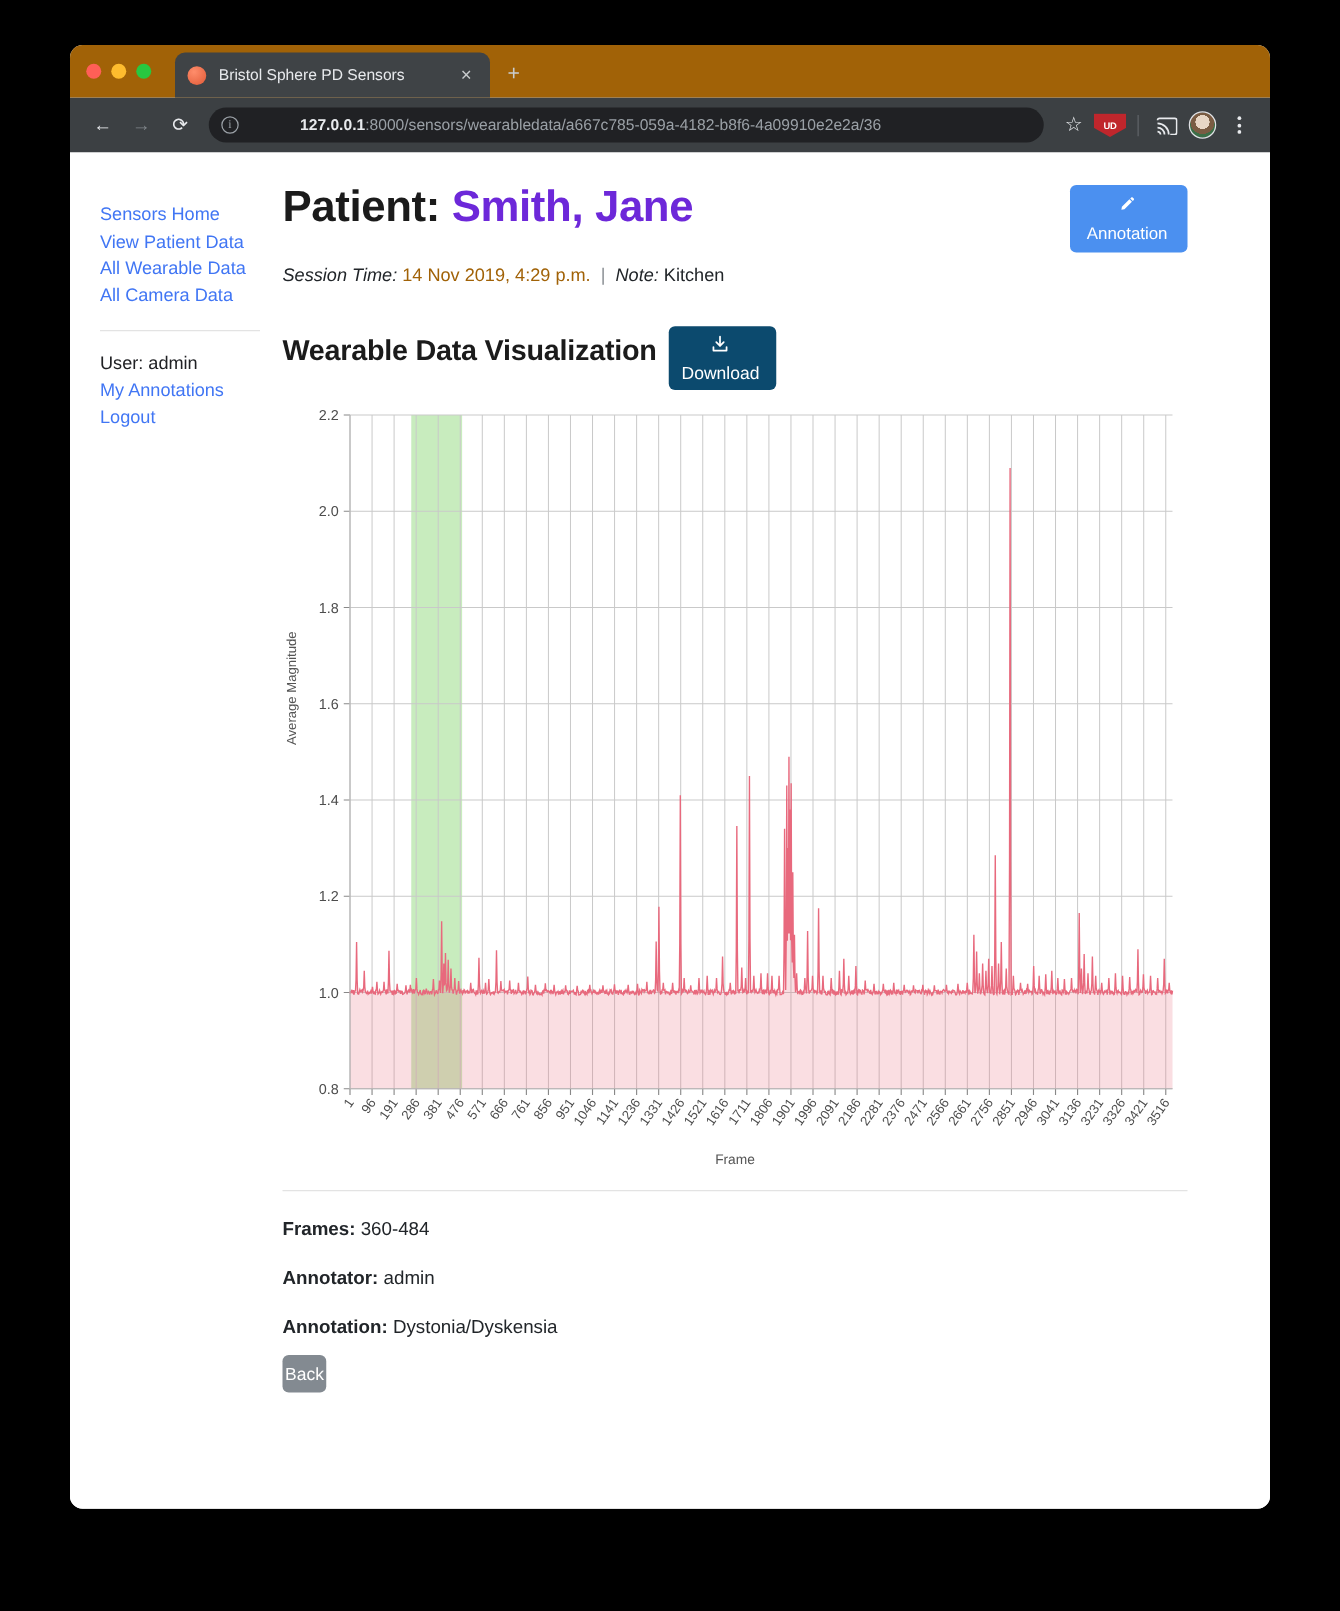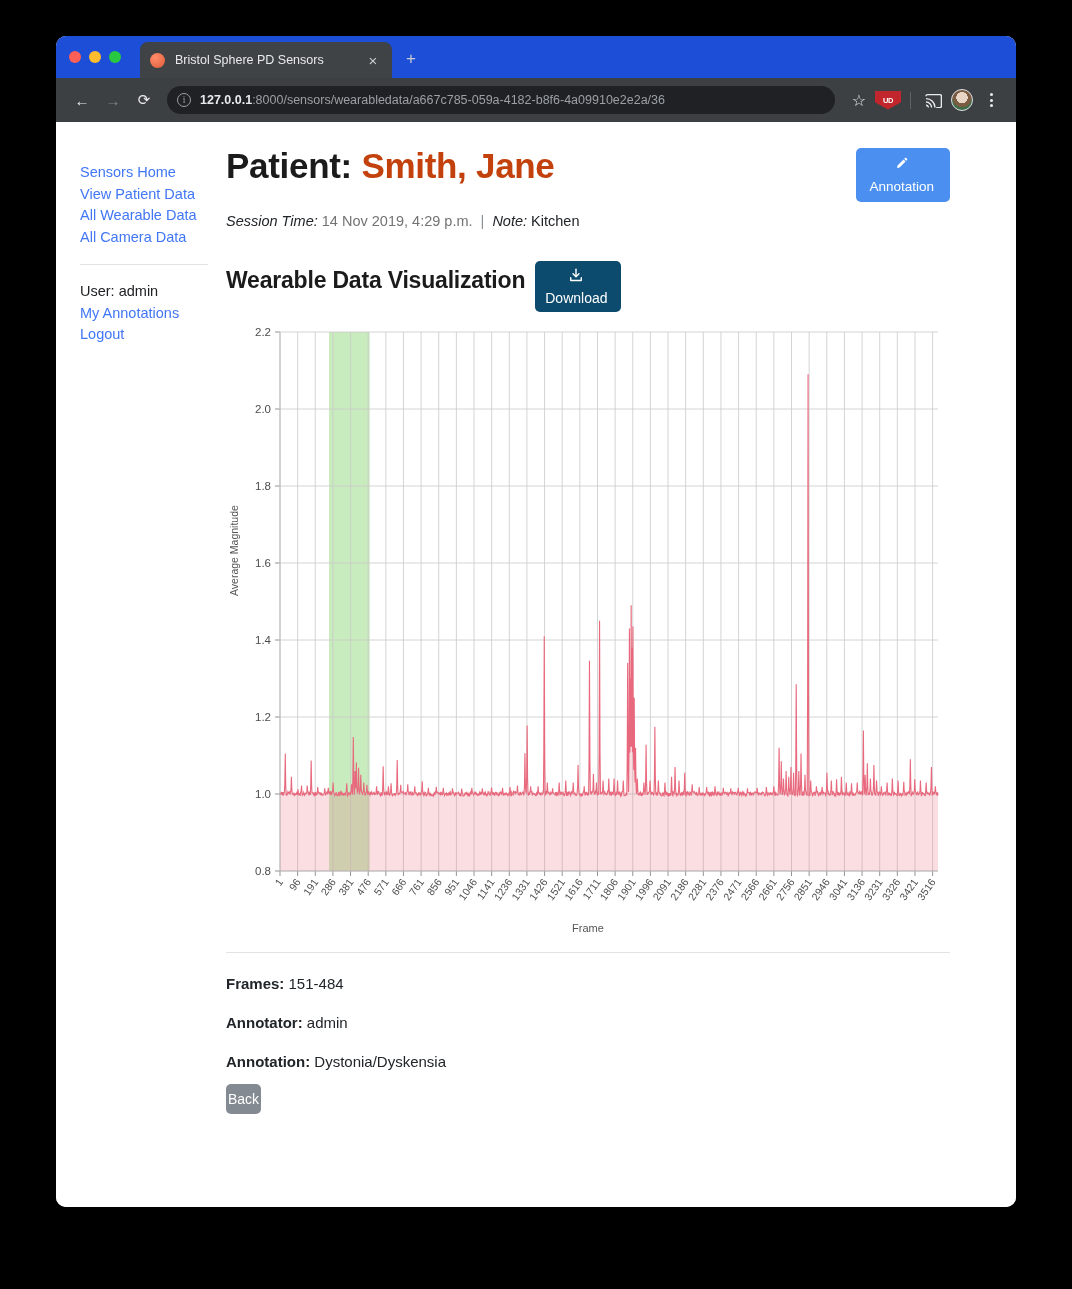--- a/index.html
+++ b/index.html
@@ -19,21 +19,21 @@
     background: #ffffff;
     border-radius: 10px;
     overflow: hidden;
     box-shadow: 0 10px 40px rgba(0,0,0,0.6);
   }
 
   
   .tabstrip {
     position: relative;
     height: 42px;
-    background: #1d4ed8;
+    background: #a16207;
     padding-left: 0;
   }
   .traffic {
     position: absolute;
     left: 13px; top: 15px;
     display: flex; gap: 8px;
   }
   .dot { width: 12px; height: 12px; border-radius: 50%; }
   .dot.red { background: #ff5f57; }
   .dot.yellow { background: #febc2e; }
@@ -98,20 +98,21 @@
     width: 14px; height: 14px;
     border: 1.3px solid #9aa0a6; border-radius: 50%;
     color: #9aa0a6; font-size: 9.5px; line-height: 12px;
     text-align: center; font-family: "Liberation Serif", serif;
     flex: 0 0 auto; margin-right: 9px;
   }
   .url {
     font-size: 12.5px; color: #9aa0a6;
     white-space: nowrap; overflow: hidden;
     font-family: "Liberation Sans", sans-serif;
+    margin-left: 40px;
   }
   .url b { color: #e8eaed; font-weight: 700; }
   .tb-icon {
     width: 26px; height: 26px;
     display: flex; align-items: center; justify-content: center;
     color: #e8eaed; cursor: pointer; flex: 0 0 auto;
   }
   .ext-badge {
     width: 30px; height: 19px;
     background: #c0262c;
@@ -176,21 +177,21 @@
     display: flex; align-items: flex-start; justify-content: space-between;
   }
   h1.patient {
     margin: 0;
     font-size: 35px;
     font-weight: bold;
     color: #1b1b1b;
     letter-spacing: -0.3px;
     line-height: 44px;
   }
-  h1.patient .pname { color: #c2410c; }
+  h1.patient .pname { color: #6d28d9; }
 
   .btn {
     border: none;
     border-radius: 5px;
     color: #fff;
     font-size: 13.5px;
     font-family: "Liberation Sans", sans-serif;
     cursor: pointer;
     display: inline-flex;
     align-items: center;
@@ -216,21 +217,21 @@
     font-size: 14px;
     margin-top: 14px;
   }
 
   .session {
     margin: 11px 0 0 0;
     font-size: 14.5px;
     color: #212529;
   }
   .session .lab { font-style: italic; font-weight: 500; }
-  .session .time { color: #737373; }
+  .session .time { color: #a16207; }
   .session .pipe { color: #8a8f94; margin: 0 4px; }
 
   h2.viz {
     margin: 32px 0 0 0;
     font-size: 23px;
     font-weight: bold;
     color: #1b1b1b;
     letter-spacing: -0.2px;
   }
 
@@ -519,21 +520,21 @@
             <path d="M54.00 468.81L54.44 466.85L54.88 468.55L55.32 465.79L55.76 467.95L56.19 468.28L56.63 466.13L57.07 469.75L57.51 468.46L57.95 466.44L58.39 466.40L58.83 457.89L59.27 427.58L59.71 457.89L60.15 468.76L60.58 469.28L61.02 469.16L61.46 467.38L61.90 465.81L62.34 467.22L62.78 467.47L63.22 466.30L63.66 465.82L64.10 467.47L64.54 466.05L64.97 463.67L65.41 450.68L65.85 463.67L66.29 467.23L66.73 467.90L67.17 468.80L67.61 468.58L68.05 466.53L68.49 469.38L68.92 468.91L69.36 468.03L69.80 468.61L70.24 467.87L70.68 466.77L71.12 468.79L71.56 466.84L72.00 463.38L72.44 466.84L72.88 469.35L73.31 467.05L73.75 469.05L74.19 469.33L74.63 466.00L75.07 465.88L75.51 459.53L75.95 465.88L76.39 469.25L76.83 468.83L77.26 468.19L77.70 466.39L78.14 467.91L78.58 469.23L79.02 467.88L79.46 467.37L79.90 467.81L80.34 467.15L80.78 465.88L81.22 459.53L81.65 465.88L82.09 465.97L82.53 467.84L82.97 469.48L83.41 465.94L83.85 465.85L84.29 468.85L84.73 459.63L85.17 434.51L85.61 459.63L86.04 466.76L86.48 466.79L86.92 467.23L87.36 466.99L87.80 469.78L88.24 467.83L88.68 468.97L89.12 466.68L89.56 466.49L89.99 469.63L90.43 466.46L90.87 469.03L91.31 466.27L91.75 461.07L92.19 466.27L92.63 466.19L93.07 467.22L93.51 466.76L93.95 466.74L94.38 469.11L94.82 466.48L95.26 468.90L95.70 466.74L96.14 469.48L96.58 469.30L97.02 469.03L97.46 468.58L97.90 468.06L98.33 466.45L98.77 462.23L99.21 466.56L99.65 469.43L100.09 467.51L100.53 466.68L100.97 465.98L101.41 467.30L101.85 466.46L102.29 461.84L102.72 466.46L103.16 465.78L103.60 467.58L104.04 468.21L104.48 465.80L104.92 465.79L105.36 468.91L105.80 467.03L106.24 465.81L106.68 465.11L107.11 456.45L107.55 465.11L107.99 467.88L108.43 468.10L108.87 469.54L109.31 468.39L109.75 467.48L110.19 466.06L110.63 469.11L111.06 469.08L111.50 469.77L111.94 469.71L112.38 466.76L112.82 466.33L113.26 468.66L113.70 467.44L114.14 469.36L114.58 467.23L115.02 464.92L115.45 466.43L115.89 468.84L116.33 468.22L116.77 467.15L117.21 467.90L117.65 469.62L118.09 467.54L118.53 467.31L118.97 467.19L119.40 469.59L119.84 466.25L120.28 465.31L120.72 457.22L121.16 465.31L121.60 469.77L122.04 468.84L122.48 468.31L122.92 466.22L123.36 467.72L123.79 468.00L124.23 469.20L124.67 465.91L125.11 465.59L125.55 458.38L125.99 465.59L126.43 468.37L126.87 453.76L127.31 411.02L127.75 453.76L128.18 468.60L128.62 462.22L129.06 444.90L129.50 462.22L129.94 460.11L130.38 436.43L130.82 460.11L131.26 466.37L131.70 465.77L132.13 461.46L132.57 441.82L133.01 461.46L133.45 468.17L133.89 465.78L134.33 463.19L134.77 448.75L135.21 463.19L135.65 466.01L136.09 466.10L136.52 468.94L136.96 466.33L137.40 465.11L137.84 456.45L138.28 465.11L138.72 466.17L139.16 469.66L139.60 467.38L140.04 466.75L140.47 465.69L140.91 458.76L141.35 465.69L141.79 468.84L142.23 466.53L142.67 465.79L143.11 467.56L143.55 468.16L143.99 469.01L144.43 465.98L144.86 467.30L145.30 465.68L145.74 466.16L146.18 468.44L146.62 468.10L147.06 467.02L147.50 466.77L147.94 466.40L148.38 468.98L148.82 467.41L149.25 467.89L149.69 468.22L150.13 466.08L150.57 460.30L151.01 466.08L151.45 468.55L151.89 466.14L152.33 466.71L152.77 465.82L153.20 467.32L153.64 468.53L154.08 468.69L154.52 469.61L154.96 466.27L155.40 469.67L155.84 467.86L156.28 469.39L156.72 461.07L157.16 440.28L157.59 461.07L158.03 467.15L158.47 468.50L158.91 467.02L159.35 466.33L159.79 467.38L160.23 469.10L160.67 466.36L161.11 467.46L161.55 468.92L161.98 466.08L162.42 460.30L162.86 466.08L163.30 469.35L163.74 468.97L164.18 467.50L164.62 465.31L165.06 457.22L165.50 465.31L165.93 468.52L166.37 469.73L166.81 468.92L167.25 468.18L167.69 468.40L168.13 467.92L168.57 468.76L169.01 467.12L169.45 468.94L169.89 467.83L170.32 467.36L170.76 459.53L171.20 434.12L171.64 459.53L172.08 468.02L172.52 468.58L172.96 467.54L173.40 467.21L173.84 467.58L174.27 465.69L174.71 458.76L175.15 465.69L175.59 466.55L176.03 466.26L176.47 466.02L176.91 466.57L177.35 465.71L177.79 468.07L178.23 467.43L178.66 466.90L179.10 467.21L179.54 466.92L179.98 469.44L180.42 466.91L180.86 466.18L181.30 465.59L181.74 458.38L182.18 465.59L182.62 466.05L183.05 469.14L183.49 465.80L183.93 468.01L184.37 466.25L184.81 465.89L185.25 468.96L185.69 468.39L186.13 467.45L186.57 465.93L187.00 469.02L187.44 468.67L187.88 468.08L188.32 466.08L188.76 460.30L189.20 466.08L189.64 466.85L190.08 467.66L190.52 467.13L190.96 468.42L191.39 469.44L191.83 468.19L192.27 467.34L192.71 469.48L193.15 466.29L193.59 468.45L194.03 466.85L194.47 469.48L194.91 468.12L195.34 465.83L195.78 464.82L196.22 455.30L196.66 464.82L197.10 468.76L197.54 467.53L197.98 469.65L198.42 468.86L198.86 466.11L199.30 466.38L199.73 466.67L200.17 469.75L200.61 469.89L201.05 468.59L201.49 468.02L201.93 466.46L202.37 461.84L202.81 466.46L203.25 468.53L203.69 467.69L204.12 469.11L204.56 467.93L205.00 469.14L205.44 469.59L205.88 468.79L206.32 469.67L206.76 469.64L207.20 468.85L207.64 469.83L208.07 466.99L208.51 466.63L208.95 468.83L209.39 465.86L209.83 466.17L210.27 460.69L210.71 466.17L211.15 465.93L211.59 466.99L212.03 467.40L212.46 466.57L212.90 466.87L213.34 467.67L213.78 468.17L214.22 467.04L214.66 468.28L215.10 465.85L215.54 468.63L215.98 466.98L216.41 469.23L216.85 466.46L217.29 461.84L217.73 466.46L218.17 468.17L218.61 469.66L219.05 468.26L219.49 467.61L219.93 467.89L220.37 467.10L220.80 469.12L221.24 468.70L221.68 467.03L222.12 469.65L222.56 467.43L223.00 466.61L223.44 469.18L223.88 466.98L224.32 466.11L224.76 469.44L225.19 467.93L225.63 467.40L226.07 466.56L226.51 462.23L226.95 466.56L227.39 466.34L227.83 466.83L228.27 469.33L228.71 469.70L229.14 468.45L229.58 466.34L230.02 469.15L230.46 467.50L230.90 466.85L231.34 467.06L231.78 467.14L232.22 466.75L232.66 466.16L233.10 467.71L233.53 469.77L233.97 467.64L234.41 469.39L234.85 469.85L235.29 466.65L235.73 462.61L236.17 466.65L236.61 466.81L237.05 469.90L237.48 469.85L237.92 469.63L238.36 469.55L238.80 467.48L239.24 468.08L239.68 466.78L240.12 466.30L240.56 467.80L241.00 467.02L241.44 468.85L241.87 469.61L242.31 466.79L242.75 469.18L243.19 468.63L243.63 469.44L244.07 466.53L244.51 466.03L244.95 468.75L245.39 466.46L245.83 461.84L246.26 466.46L246.70 466.12L247.14 467.90L247.58 469.06L248.02 468.11L248.46 467.20L248.90 466.33L249.34 468.20L249.78 465.87L250.21 468.22L250.65 467.58L251.09 468.74L251.53 469.29L251.97 468.07L252.41 467.92L252.85 469.71L253.29 467.07L253.73 466.10L254.17 468.84L254.60 467.53L255.04 465.76L255.48 468.25L255.92 466.56L256.36 462.23L256.80 466.56L257.24 467.42L257.68 468.30L258.12 467.14L258.56 469.08L258.99 467.09L259.43 466.28L259.87 469.05L260.31 469.17L260.75 469.72L261.19 467.97L261.63 468.62L262.07 465.95L262.51 466.56L262.94 466.01L263.38 468.52L263.82 469.08L264.26 469.28L264.70 466.63L265.14 465.85L265.58 461.46L266.02 466.36L266.46 468.94L266.90 467.12L267.33 468.00L267.77 466.75L268.21 467.00L268.65 469.82L269.09 467.40L269.53 466.50L269.97 467.45L270.41 468.12L270.85 465.98L271.28 468.69L271.72 468.63L272.16 469.21L272.60 469.74L273.04 466.61L273.48 469.38L273.92 466.70L274.36 467.10L274.80 466.01L275.24 467.31L275.67 468.21L276.11 466.46L276.55 461.84L276.99 466.46L277.43 469.16L277.87 469.41L278.31 467.66L278.75 468.16L279.19 468.47L279.63 466.73L280.06 468.72L280.50 467.11L280.94 467.40L281.38 469.13L281.82 469.59L282.26 468.74L282.70 467.75L283.14 469.59L283.58 466.18L284.01 461.07L284.45 466.27L284.89 469.84L285.33 469.72L285.77 466.12L286.21 467.15L286.65 468.12L287.09 468.84L287.53 465.69L287.97 466.60L288.40 465.79L288.84 465.84L289.28 467.41L289.72 466.06L290.16 466.76L290.60 466.59L291.04 465.88L291.48 459.53L291.92 465.88L292.35 468.75L292.79 467.32L293.23 469.56L293.67 467.49L294.11 468.72L294.55 465.91L294.99 469.29L295.43 467.50L295.87 467.28L296.31 466.90L296.74 465.93L297.18 466.12L297.62 468.54L298.06 467.95L298.50 457.80L298.94 427.19L299.38 457.80L299.82 465.82L300.26 466.51L300.70 450.87L301.13 399.47L301.57 450.87L302.01 467.20L302.45 469.71L302.89 466.68L303.33 469.02L303.77 465.80L304.21 465.85L304.65 460.30L305.08 466.08L305.52 466.47L305.96 465.93L306.40 469.49L306.84 467.63L307.28 467.17L307.72 467.44L308.16 468.33L308.60 467.96L309.04 467.78L309.47 469.44L309.91 469.75L310.35 469.02L310.79 465.79L311.23 469.10L311.67 466.08L312.11 460.30L312.55 466.08L312.99 467.28L313.42 467.88L313.86 466.84L314.30 467.11L314.74 469.65L315.18 467.17L315.62 467.05L316.06 468.03L316.50 468.17L316.94 466.03L317.38 467.23L317.81 428.54L318.25 310.15L318.69 428.54L319.13 469.04L319.57 468.34L320.01 466.41L320.45 467.92L320.89 465.11L321.33 456.45L321.77 465.11L322.20 467.55L322.64 466.04L323.08 466.33L323.52 467.84L323.96 468.89L324.40 468.55L324.84 466.29L325.28 467.07L325.72 467.65L326.15 466.56L326.59 462.23L327.03 466.56L327.47 466.71L327.91 467.40L328.35 467.56L328.79 467.94L329.23 469.58L329.67 465.99L330.11 468.42L330.54 469.02L330.98 465.90L331.42 467.49L331.86 469.05L332.30 468.32L332.74 465.11L333.18 456.45L333.62 465.11L334.06 468.51L334.49 467.71L334.93 466.41L335.37 467.30L335.81 466.57L336.25 468.04L336.69 467.41L337.13 466.62L337.57 468.81L338.01 468.68L338.45 469.44L338.88 468.35L339.32 464.63L339.76 454.53L340.20 464.63L340.64 469.90L341.08 465.96L341.52 468.50L341.96 469.78L342.40 466.32L342.84 467.20L343.27 466.42L343.71 466.03L344.15 468.06L344.59 469.42L345.03 467.60L345.47 466.08L345.91 467.42L346.35 466.91L346.79 465.11L347.22 456.45L347.66 465.11L348.10 467.98L348.54 467.24L348.98 467.08L349.42 468.86L349.86 469.45L350.30 469.52L350.74 468.89L351.18 466.37L351.61 460.78L352.05 439.13L352.49 460.78L352.93 465.99L353.37 468.05L353.81 468.22L354.25 469.89L354.69 467.70L355.13 469.55L355.57 468.33L356.00 469.62L356.44 469.31L356.88 467.40L357.32 465.83L357.76 466.08L358.20 460.30L358.64 466.08L359.08 469.55L359.52 467.60L359.95 466.28L360.39 468.70L360.83 466.57L361.27 467.02L361.71 469.59L362.15 467.89L362.59 468.96L363.03 434.70L363.47 334.79L363.91 434.70L364.34 467.29L364.78 465.93L365.22 468.69L365.66 465.80L366.10 465.91L366.54 466.10L366.98 463.00L367.42 447.98L367.86 463.00L368.29 468.03L368.73 467.63L369.17 466.18L369.61 467.74L370.05 465.11L370.49 456.45L370.93 465.11L371.37 469.39L371.81 468.05L372.25 466.86L372.68 468.66L373.12 424.69L373.56 294.75L374.00 424.69L374.44 467.36L374.88 467.95L375.32 466.48L375.76 466.23L376.20 467.56L376.64 464.63L377.07 454.53L377.51 464.63L377.95 468.03L378.39 467.15L378.83 465.83L379.27 467.46L379.71 468.34L380.15 468.62L380.59 467.87L381.02 468.22L381.46 465.84L381.90 466.55L382.34 464.15L382.78 452.60L383.22 464.15L383.66 468.03L384.10 469.22L384.54 466.24L384.98 465.98L385.41 469.58L385.85 467.52L386.29 466.11L386.73 466.03L387.17 468.69L387.61 464.15L388.05 452.60L388.49 464.15L388.93 468.52L389.36 469.49L389.80 468.73L390.24 465.82L390.68 468.92L391.12 464.63L391.56 454.53L392.00 464.63L392.44 468.56L392.88 466.08L393.32 467.69L393.75 466.43L394.19 468.40L394.63 469.78L395.07 467.69L395.51 468.83L395.95 465.84L396.39 465.88L396.83 464.63L397.27 454.53L397.71 464.63L398.14 469.67L398.58 469.63L399.02 469.57L399.46 469.39L399.90 468.12L400.34 466.65L400.78 469.37L401.22 435.28L401.66 337.10L402.09 435.28L402.53 466.02L402.97 426.61L403.41 302.45L403.85 426.61L404.29 352.50L404.73 420.84L405.17 279.35L405.61 420.84L406.05 321.70L406.48 426.13L406.92 300.53L407.36 426.13L407.80 443.94L408.24 371.75L408.68 443.94L409.12 456.45L409.56 421.80L410.00 456.45L410.43 467.79L410.87 464.15L411.31 452.60L411.75 464.15L412.19 469.30L412.63 467.50L413.07 467.65L413.51 467.14L413.95 469.58L414.39 466.04L414.82 466.51L415.26 468.57L415.70 467.23L416.14 469.89L416.58 467.72L417.02 468.89L417.46 465.11L417.90 456.45L418.34 465.11L418.78 465.80L419.21 468.78L419.65 455.68L420.09 418.72L420.53 455.68L420.97 465.99L421.41 468.84L421.85 466.85L422.29 467.13L422.73 466.43L423.16 465.91L423.60 464.63L424.04 454.53L424.48 464.63L424.92 466.90L425.36 468.61L425.80 466.65L426.24 467.27L426.68 466.71L427.12 467.84L427.55 468.99L427.99 467.97L428.43 451.16L428.87 400.63L429.31 451.16L429.75 467.06L430.19 468.84L430.63 466.38L431.07 469.22L431.51 469.11L431.94 464.63L432.38 454.53L432.82 464.63L433.26 466.38L433.70 468.24L434.14 466.61L434.58 469.12L435.02 469.72L435.46 469.66L435.89 469.75L436.33 466.59L436.77 469.25L437.21 467.59L437.65 469.17L438.09 469.81L438.53 465.11L438.97 456.45L439.41 465.11L439.85 468.99L440.28 466.11L440.72 466.59L441.16 469.73L441.60 466.56L442.04 469.29L442.48 469.84L442.92 467.20L443.36 469.84L443.80 467.15L444.23 468.40L444.67 469.66L445.11 463.67L445.55 450.68L445.99 463.67L446.43 469.12L446.87 469.77L447.31 465.95L447.75 466.23L448.19 467.04L448.62 461.26L449.06 441.05L449.50 461.26L449.94 468.07L450.38 467.49L450.82 469.84L451.26 469.16L451.70 467.92L452.14 468.41L452.58 464.63L453.01 454.53L453.45 464.63L453.89 467.85L454.33 469.10L454.77 467.86L455.21 467.23L455.65 469.31L456.09 466.31L456.53 469.71L456.96 466.35L457.40 465.75L457.84 468.86L458.28 462.71L458.72 446.83L459.16 462.71L459.60 469.32L460.04 469.77L460.48 466.67L460.92 465.97L461.35 467.61L461.79 466.11L462.23 466.37L462.67 468.07L463.11 469.09L463.55 469.25L463.99 465.95L464.43 466.30L464.87 466.84L465.30 469.55L465.74 465.59L466.18 458.38L466.62 465.59L467.06 465.69L467.50 465.81L467.94 466.79L468.38 465.78L468.82 466.75L469.26 466.94L469.69 468.53L470.13 468.60L470.57 465.89L471.01 469.40L471.45 467.60L471.89 469.22L472.33 467.96L472.77 466.27L473.21 461.07L473.65 466.27L474.08 469.44L474.52 466.97L474.96 468.51L475.40 467.40L475.84 468.15L476.28 469.52L476.72 467.23L477.16 468.20L477.60 467.47L478.03 468.24L478.47 469.45L478.91 468.14L479.35 468.70L479.79 467.26L480.23 465.83L480.67 461.07L481.11 466.27L481.55 467.06L481.99 467.86L482.42 465.72L482.86 468.41L483.30 469.40L483.74 466.37L484.18 469.56L484.62 469.10L485.06 465.90L485.50 469.15L485.94 468.16L486.37 466.13L486.81 466.80L487.25 469.65L487.69 466.42L488.13 469.60L488.57 466.08L489.01 460.30L489.45 466.08L489.89 468.31L490.33 468.08L490.76 469.09L491.20 465.67L491.64 469.19L492.08 466.52L492.52 466.98L492.96 466.25L493.40 468.36L493.84 467.85L494.28 469.90L494.72 466.83L495.15 468.89L495.59 466.59L496.03 469.75L496.47 466.94L496.91 466.46L497.35 461.84L497.79 466.46L498.23 467.86L498.67 467.44L499.10 466.39L499.54 466.15L499.98 466.90L500.42 466.74L500.86 468.33L501.30 467.85L501.74 466.94L502.18 469.83L502.62 469.34L503.06 466.95L503.49 466.68L503.93 467.28L504.37 466.56L504.81 462.23L505.25 466.56L505.69 467.96L506.13 468.45L506.57 466.06L507.01 466.61L507.44 466.65L507.88 466.62L508.32 468.64L508.76 466.56L509.20 466.75L509.64 466.41L510.08 468.06L510.52 468.88L510.96 468.97L511.40 466.09L511.83 466.46L512.27 461.84L512.71 466.46L513.15 466.76L513.59 469.81L514.03 467.16L514.47 466.43L514.91 468.34L515.35 466.25L515.79 469.61L516.22 468.65L516.66 465.90L517.10 466.81L517.54 468.39L517.98 466.68L518.42 467.86L518.86 468.80L519.30 469.83L519.74 468.58L520.17 469.52L520.61 468.03L521.05 466.56L521.49 462.23L521.93 466.56L522.37 466.45L522.81 466.46L523.25 466.61L523.69 469.44L524.13 467.75L524.56 465.73L525.00 468.52L525.44 467.96L525.88 469.61L526.32 467.02L526.76 467.16L527.20 467.35L527.64 468.42L528.08 466.40L528.52 466.07L528.95 465.69L529.39 466.47L529.83 466.94L530.27 466.90L530.71 466.46L531.15 461.84L531.59 466.46L532.03 468.01L532.47 467.26L532.90 468.79L533.34 467.56L533.78 467.07L534.22 467.50L534.66 468.19L535.10 468.68L535.54 466.25L535.98 468.32L536.42 466.10L536.86 466.54L537.29 466.54L537.73 466.89L538.17 468.47L538.61 469.89L539.05 469.83L539.49 469.15L539.93 466.27L540.37 461.07L540.81 466.27L541.24 468.51L541.68 469.32L542.12 466.76L542.56 467.34L543.00 467.91L543.44 468.85L543.88 468.33L544.32 466.02L544.76 468.76L545.20 467.29L545.63 467.64L546.07 468.51L546.51 466.52L546.95 468.29L547.39 465.74L547.83 460.30L548.27 466.08L548.71 468.41L549.15 467.14L549.59 469.58L550.02 467.23L550.46 468.26L550.90 468.81L551.34 468.95L551.78 469.17L552.22 466.67L552.66 456.45L553.10 421.80L553.54 456.45L553.97 468.47L554.41 465.87L554.85 459.82L555.29 435.28L555.73 459.82L556.17 468.96L556.61 466.44L557.05 464.15L557.49 452.60L557.93 464.15L558.36 469.35L558.80 468.26L559.24 466.24L559.68 462.22L560.12 444.90L560.56 462.22L561.00 468.54L561.44 469.45L561.88 469.89L562.31 463.67L562.75 450.68L563.19 463.67L563.63 466.22L564.07 468.58L564.51 461.26L564.95 441.05L565.39 461.26L565.83 468.07L566.27 468.33L566.70 468.56L567.14 462.71L567.58 446.83L568.02 462.71L568.46 468.85L568.90 469.66L569.34 469.32L569.78 440.57L570.22 358.28L570.66 440.57L571.09 468.35L571.53 469.39L571.97 466.15L572.41 462.22L572.85 444.90L573.29 462.22L573.73 469.43L574.17 466.20L574.61 457.89L575.04 427.58L575.48 457.89L575.92 468.39L576.36 469.72L576.80 466.73L577.24 466.12L577.68 469.73L578.12 467.44L578.56 463.19L579.00 448.75L579.43 463.19L579.87 466.09L580.31 467.95L580.75 467.41L581.19 469.85L581.63 363.09L582.07 48.35L582.51 363.09L582.95 469.59L583.38 469.18L583.82 469.30L584.26 464.63L584.70 454.53L585.14 464.63L585.58 465.81L586.02 466.96L586.46 469.74L586.90 469.17L587.34 466.97L587.77 467.18L588.21 466.12L588.65 466.66L589.09 469.85L589.53 466.43L589.97 465.72L590.41 460.30L590.85 466.08L591.29 466.87L591.73 465.88L592.16 467.11L592.60 469.39L593.04 468.67L593.48 468.69L593.92 466.20L594.36 468.04L594.80 469.20L595.24 465.69L595.68 466.27L596.11 461.07L596.55 466.27L596.99 467.95L597.43 466.43L597.87 467.13L598.31 467.15L598.75 467.06L599.19 467.08L599.63 469.46L600.07 468.80L600.50 462.71L600.94 446.83L601.38 462.71L601.82 466.76L602.26 465.87L602.70 468.43L603.14 468.02L603.58 468.52L604.02 469.81L604.45 465.94L604.89 464.63L605.33 454.53L605.77 464.63L606.21 469.17L606.65 467.35L607.09 465.82L607.53 465.99L607.97 467.85L608.41 469.36L608.84 468.01L609.28 468.72L609.72 469.65L610.16 464.34L610.60 453.37L611.04 464.34L611.48 469.27L611.92 466.57L612.36 466.42L612.80 469.42L613.23 467.15L613.67 469.71L614.11 466.25L614.55 468.37L614.99 463.67L615.43 450.68L615.87 463.67L616.31 469.31L616.75 466.85L617.18 467.94L617.62 467.87L618.06 466.37L618.50 469.12L618.94 469.44L619.38 468.75L619.82 465.11L620.26 456.45L620.70 465.11L621.14 469.34L621.57 467.32L622.01 466.83L622.45 468.45L622.89 469.46L623.33 469.90L623.77 466.04L624.21 466.35L624.65 467.67L625.09 465.31L625.53 457.22L625.96 465.31L626.40 469.74L626.84 466.21L627.28 469.78L627.72 467.79L628.16 468.23L628.60 468.36L629.04 469.25L629.48 468.24L629.91 466.81L630.35 466.40L630.79 465.11L631.23 456.45L631.67 465.11L632.11 467.10L632.55 466.81L632.99 467.55L633.43 465.91L633.87 467.65L634.30 465.96L634.74 468.66L635.18 465.80L635.62 466.39L636.06 465.83L636.50 469.48L636.94 452.12L637.38 404.48L637.82 452.12L638.25 468.30L638.69 463.19L639.13 448.75L639.57 463.19L640.01 469.38L640.45 466.45L640.89 460.30L641.33 437.20L641.77 460.30L642.21 469.27L642.64 466.86L643.08 466.91L643.52 468.72L643.96 464.15L644.40 452.60L644.84 464.15L645.28 465.90L645.72 468.43L646.16 469.76L646.60 467.04L647.03 466.56L647.47 460.78L647.91 439.13L648.35 460.78L648.79 468.60L649.23 466.84L649.67 469.73L650.11 464.63L650.55 454.53L650.98 464.63L651.42 466.27L651.86 467.28L652.30 469.83L652.74 466.83L653.18 465.93L653.62 467.52L654.06 467.07L654.50 468.34L654.94 466.08L655.37 460.30L655.81 466.08L656.25 468.38L656.69 469.44L657.13 468.82L657.57 467.04L658.01 467.57L658.45 467.51L658.89 466.16L659.32 466.26L659.76 469.70L660.20 465.73L660.64 465.11L661.08 456.45L661.52 465.11L661.96 469.73L662.40 467.84L662.84 466.87L663.28 467.31L663.71 469.21L664.15 467.66L664.59 468.45L665.03 469.60L665.47 469.23L665.91 464.15L666.35 452.60L666.79 464.15L667.23 467.19L667.67 468.70L668.10 466.83L668.54 466.34L668.98 467.95L669.42 467.56L669.86 467.58L670.30 468.60L670.74 469.11L671.18 469.55L671.62 464.63L672.05 454.53L672.49 464.63L672.93 469.58L673.37 467.82L673.81 469.86L674.25 467.42L674.69 467.42L675.13 468.14L675.57 469.82L676.01 468.67L676.44 467.89L676.88 468.65L677.32 464.92L677.76 455.68L678.20 464.92L678.64 465.90L679.08 469.07L679.52 468.63L679.96 466.75L680.39 469.03L680.83 468.30L681.27 465.93L681.71 467.40L682.15 466.86L682.59 465.76L683.03 466.66L683.47 467.23L683.91 459.34L684.35 433.35L684.78 459.34L685.22 469.83L685.66 469.53L686.10 467.62L686.54 466.29L686.98 467.46L687.42 467.98L687.86 467.68L688.30 464.34L688.74 453.37L689.17 464.34L689.61 466.04L690.05 466.44L690.49 469.04L690.93 467.08L691.37 467.13L691.81 466.29L692.25 468.75L692.69 467.92L693.12 467.68L693.56 467.45L694.00 464.63L694.44 454.53L694.88 464.63L695.32 469.69L695.76 469.42L696.20 466.72L696.64 466.51L697.08 467.62L697.51 467.66L697.95 467.53L698.39 469.16L698.83 468.90L699.27 469.30L699.71 465.11L700.15 456.45L700.59 465.11L701.03 467.21L701.46 466.48L701.90 466.37L702.34 467.90L702.78 467.98L703.22 467.43L703.66 468.93L704.10 467.85L704.54 466.08L704.98 461.26L705.42 441.05L705.85 461.26L706.29 468.72L706.73 468.18L707.17 466.13L707.61 466.27L708.05 468.77L708.49 466.18L708.93 465.99L709.37 460.30L709.81 466.08L710.24 467.78L710.68 468.50L711.12 466.22L711.56 469.56L712.00 466.60" fill="none" stroke="#e8697d" stroke-width="1.1"></path>
             <line x1="54" y1="6" x2="54" y2="545" stroke="#b5b5b5" stroke-width="0.9"></line>
             <line x1="54" y1="545" x2="712" y2="545" stroke="#b5b5b5" stroke-width="0.9"></line>
           </svg>
       </div>
 
       <hr class="bottom-hr">
 
       <div class="info-line">
         <b>Frames:</b>
-        <span>151-484</span>
+        <span>360-484</span>
       </div>
       <div class="info-line">
         <b>Annotator:</b>
         <span>admin</span>
       </div>
       <div class="info-line">
         <b>Annotation:</b>
         <span>Dystonia/Dyskensia</span>
       </div>
       <button class="btn btn-back">Back</button>

